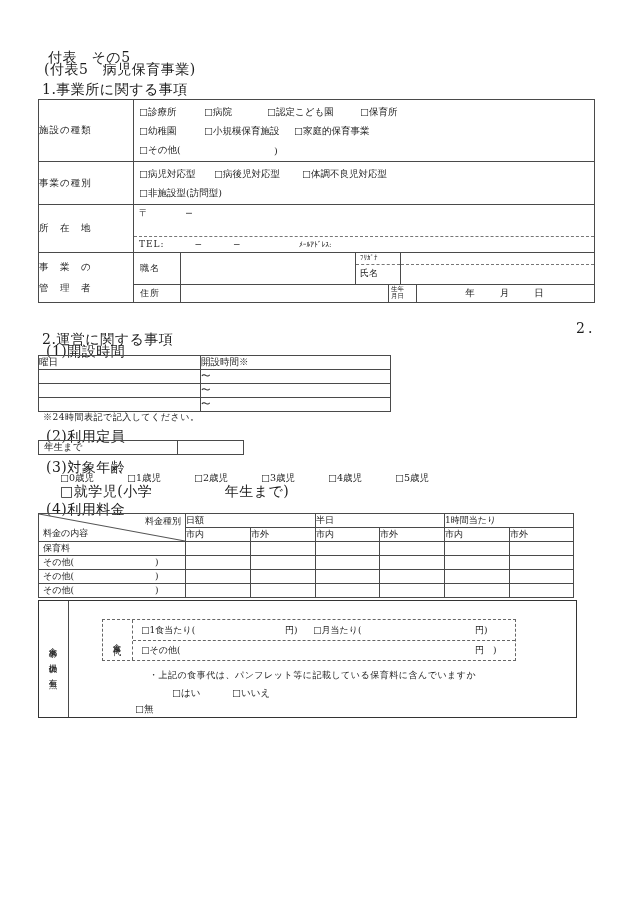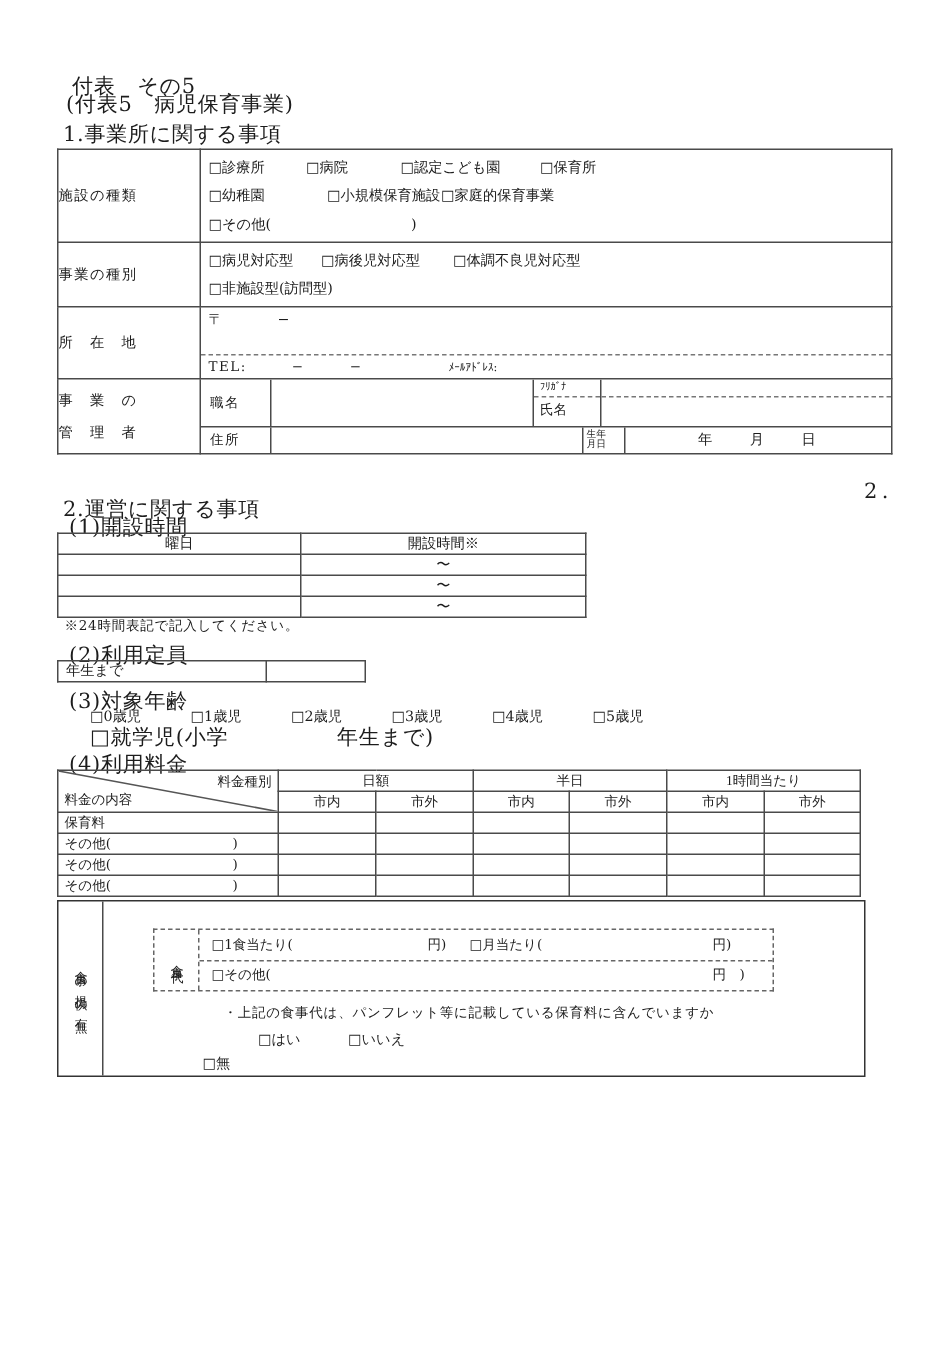--- a/index.html
+++ b/index.html
@@ -30,21 +30,21 @@
   .mgr-bot{display:flex;height:17px;}
   .mc{border-right:1px solid #4a4a4a;height:100%;box-sizing:border-box;}
   .mc.last{border-right:none;flex:1;}
   .mclbl{display:flex;align-items:center;padding-left:6px;font-size:9px;letter-spacing:1px;}
   .split{display:flex;flex-direction:column;}
   .fh{height:12px;border-bottom:1px dashed #777;font-size:7px;padding:1px 0 0 4px;box-sizing:border-box;}
   .fn{flex:1;font-size:9px;padding:2px 0 0 4px;box-sizing:border-box;}
   .tiny{font-size:6.5px;line-height:1.15;padding:1px 0 0 2px;}
   .datecell{display:flex;align-items:center;justify-content:center;font-size:9.5px;letter-spacing:2px;}
   
-  .ctr{text-align:center;font-family:Liberation Serif, serif;}
+  .ctr{text-align:left;}
   .fees td{font-size:9px;}
   .fees .rowlbl{padding-left:4px;}
   .diag{position:relative;}
   .diag svg{position:absolute;left:0;top:0;width:100%;height:100%;}
   .diag .dt{position:absolute;right:4px;top:1px;font-size:9px;}
   .diag .db{position:absolute;left:4px;bottom:1px;font-size:9px;}
   
   .meals{position:absolute;left:38px;top:600px;width:539px;height:118px;border:1px solid #333;display:flex;box-sizing:border-box;}
   .meals-side{width:30px;border-right:1px solid #4a4a4a;display:flex;align-items:center;justify-content:center;box-sizing:border-box;}
   .vtext{writing-mode:vertical-rl;text-orientation:upright;font-size:8.5px;letter-spacing:2px;}
@@ -75,21 +75,21 @@
     <td>
       <div class="lines">
         <div class="optline">
           <span class="opt" style="left:5px">□診療所</span>
           <span class="opt" style="left:70px">□病院</span>
           <span class="opt" style="left:133px">□認定こども園</span>
           <span class="opt" style="left:226px">□保育所</span>
         </div>
         <div class="optline">
           <span class="opt" style="left:5px">□幼稚園</span>
-          <span class="opt" style="left:84px">□小規模保育施設</span>
+          <span class="opt" style="left:70px">□小規模保育施設</span>
           <span class="opt" style="left:160px">□家庭的保育事業</span>
         </div>
         <div class="optline">
           <span class="opt" style="left:5px">□その他(</span>
           <span class="opt" style="left:140px">)</span>
         </div>
       </div>
     </td>
   </tr>
   <tr style="height:43px">

